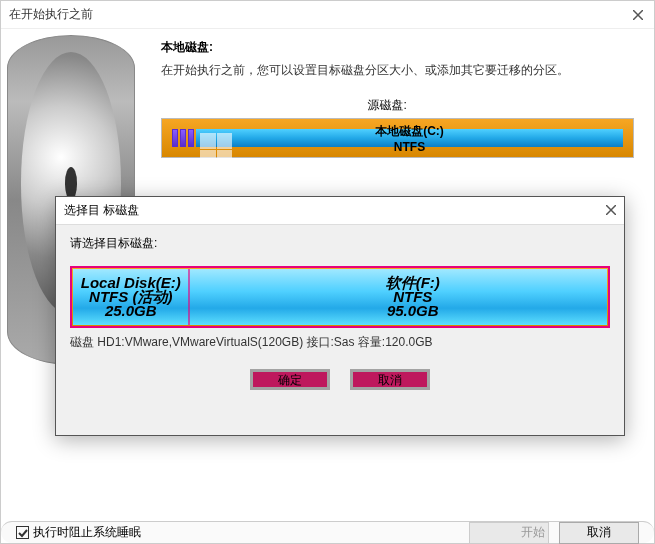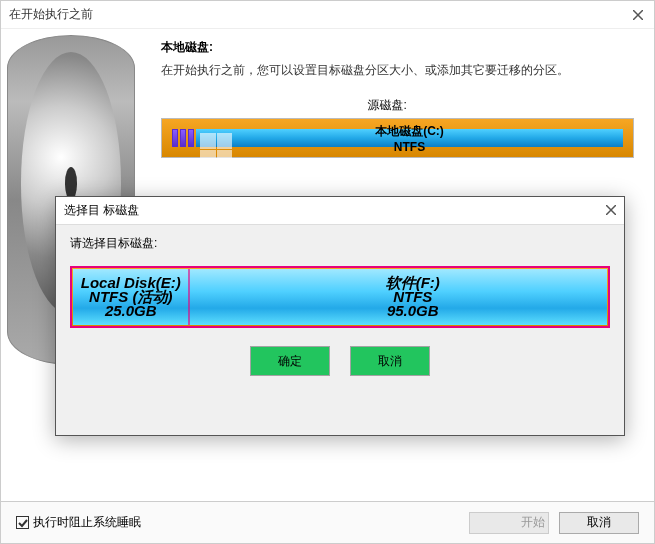--- a/index.html
+++ b/index.html
@@ -23,21 +23,21 @@
 .source-row { display: flex; align-items: center; margin-bottom: 4px; flex-direction: column; }
 .source-label { width: 60px; }
 .source-val { }
 
 .disk-bar { height: 40px; border: 1px solid #bbb; display: flex; background: linear-gradient(180deg, #f6a623 0%, #d88700 100%); padding: 10px; }
 .disk-bar .small-partition { width: 6px; background: linear-gradient(180deg, #8a5cff 0%, #5a2dcc 100%); margin-right: 2px; border: 1px solid #5a2dcc; }
 .disk-bar .main-partition { flex: 1; background: linear-gradient(180deg, #4fd0ff 0%, #23a9e8 50%, #0d7ec4 100%); display: flex; flex-direction: column; align-items: center; justify-content: center; color: #000; font-weight: bold; position: relative; }
 .disk-bar .main-partition .winlogo { position: absolute; left: 4px; top: 4px; width: 32px; height: 32px; display: grid; grid-template-columns: 1fr 1fr; grid-template-rows: 1fr 1fr; gap: 1px; }
 .disk-bar .main-partition .winlogo span { background: rgba(255,255,255,0.6); }
 
-.bottom-bar { position: absolute; bottom: 0; left: 0; right: 0; height: 42px; border-top: 1px solid #ccc; display: flex; align-items: center; padding: 0 15px; background: #fafafa; }
+.bottom-bar { position: absolute; bottom: 0; left: 0; right: 0; height: 22px; border-top: 1px solid #ccc; display: flex; align-items: center; padding: 0 15px; background: #fafafa; border-radius: 18px; }
 .bottom-bar .checkbox-wrap { display: flex; align-items: center; gap: 4px; cursor: pointer; }
 .bottom-bar .checkbox { width: 13px; height: 13px; border: 1px solid #333; display: flex; align-items: center; justify-content: center; }
 .bottom-bar .checkbox svg { width: 10px; height: 10px; stroke: #333; stroke-width: 2; fill: none; }
 .bottom-bar .spacer { flex: 1; }
 .bottom-bar button { width: 80px; height: 22px; margin-left: 10px; border: 1px solid #aaa; background: #e9e9e9; cursor: pointer; }
 .bottom-bar button.disabled { color: #999; border-color: #ccc; cursor: default; padding-left: 48px; }
 
 
 .modal { position: absolute; left: 55px; top: 180px; width: 570px; height: 240px; background: #f0f0f0; border: 1px solid #555; box-shadow: 0 4px 20px rgba(0,0,0,0.3); margin-top: 16px; }
 .modal .m-titlebar { display: flex; align-items: center; justify-content: space-between; background: #fff; height: 28px; padding: 0 8px; border-bottom: 1px solid #ddd; }
@@ -45,21 +45,21 @@
 .m-body .prompt { margin-bottom: 14px; }
 
 .dest-bar { border: 2px solid #e6007e; padding: 1px; display: flex; height: 62px; background: linear-gradient(180deg, #f6a623 0%, #d88700 100%); }
 .dest-bar .part { background: linear-gradient(180deg, #a0e8ff 0%, #4fd0ff 40%, #23a9e8 70%, #5edfff 100%); display: flex; flex-direction: column; align-items: center; justify-content: center; color: #000; font-weight: bold; border-right: 2px solid rgba(230,0,126,0.6); }
 .dest-bar .part:last-child { border-right: none; }
 .dest-bar .part .line { font-size: 15px; line-height: 14px; font-style: italic; }
 
 .disk-info { margin-top: 6px; font-size: 12px; color: #333; }
 
 .modal-buttons { display: flex; justify-content: center; gap: 20px; margin-top: 18px; }
-.modal-buttons button { width: 80px; height: 30px; border: 1px solid #a3a3a3; background: #22c55e; cursor: pointer; }
+.modal-buttons button { width: 80px; height: 21px; border: 3px solid #a3a3a3; background: #be185d; cursor: pointer; }
 </style>
 </head>
 <body>
 
 <div class="main-window">
   <div class="titlebar">
     <span class="title">在开始执行之前</span>
     <span class="close">
       <svg viewBox="0 0 10 10">
           <line x1="0" y1="0" x2="10" y2="10"></line>
@@ -126,18 +126,19 @@
           <span class="line">Local Disk(E:)</span>
           <span class="line">NTFS (活动)</span>
           <span class="line">25.0GB</span>
         </div>
         <div class="part" style="width: 78%; padding-left: 28px;">
           <span class="line">软件(F:)</span>
           <span class="line">NTFS</span>
           <span class="line">95.0GB</span>
         </div>
       </div>
+    <div class="disk-info">磁盘 HD1:VMware,VMwareVirtualS(120GB)  接口:Sas  容量:120.0GB</div>
     <div class="modal-buttons">
       <button>确定</button>
       <button>取消</button>
     </div>
   </div>
 </div>
 
 </body></html>

